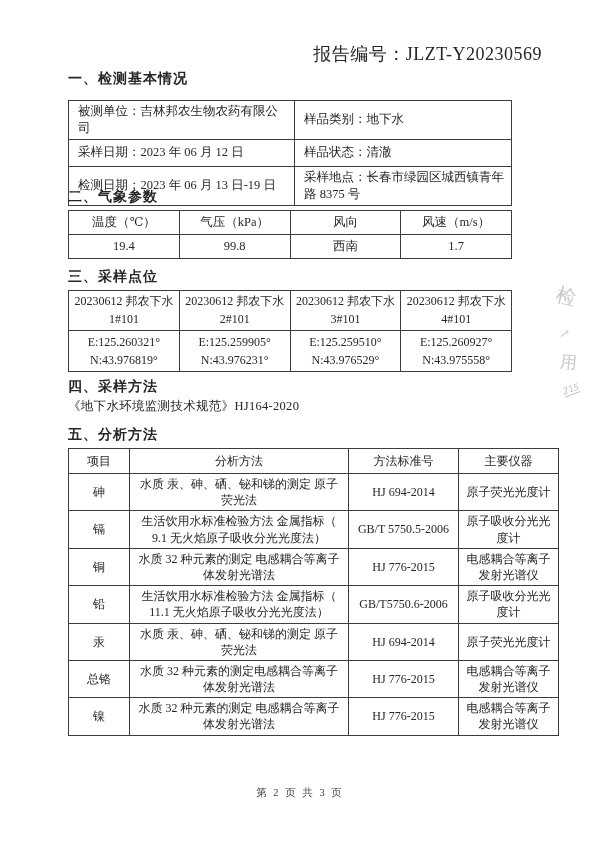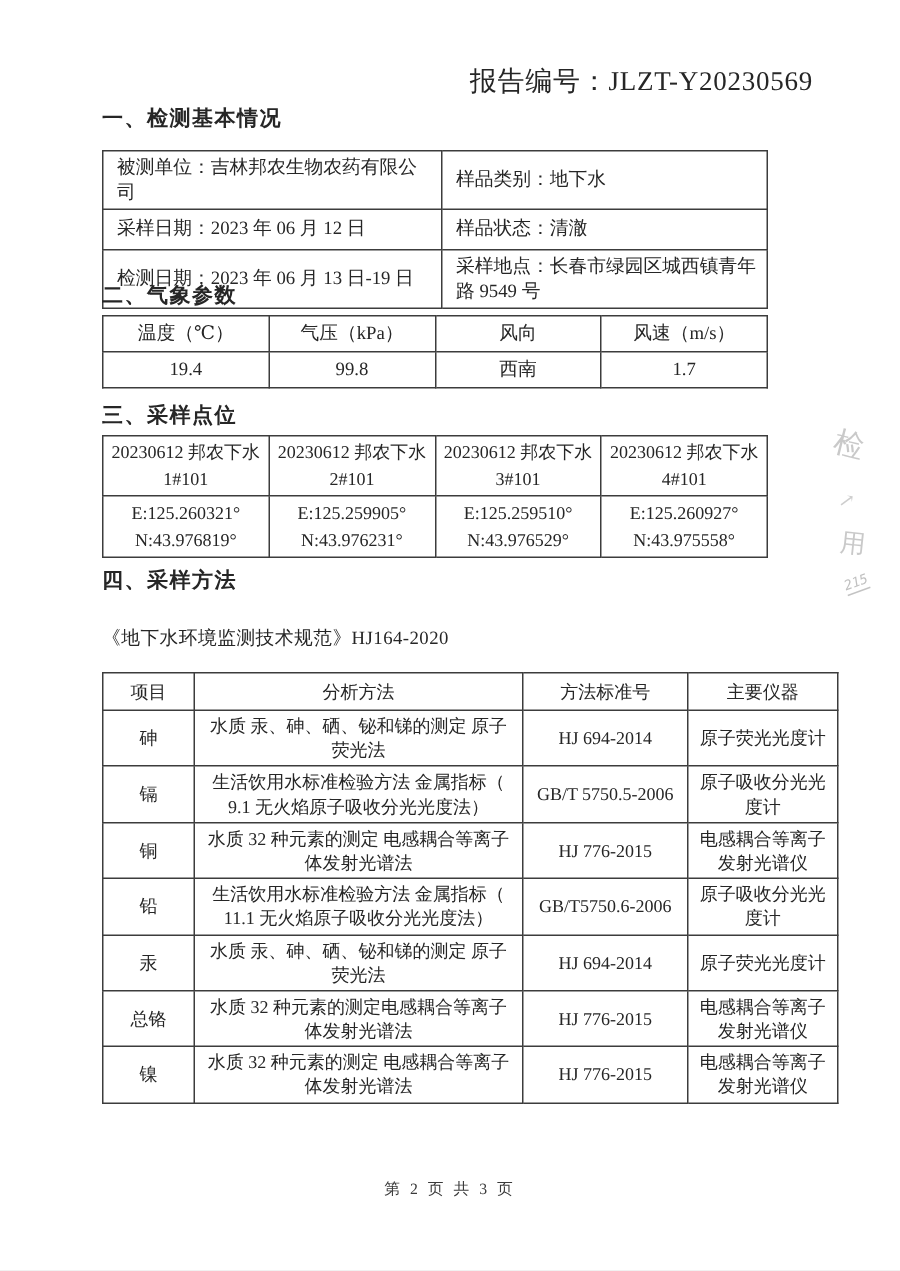--- a/index.html
+++ b/index.html
@@ -85,21 +85,21 @@
       <tr>
         <td>被测单位：吉林邦农生物农药有限公司</td>
         <td>样品类别：地下水</td>
       </tr>
       <tr>
         <td>采样日期：2023 年 06 月 12 日</td>
         <td>样品状态：清澈</td>
       </tr>
       <tr>
         <td>检测日期：2023 年 06 月 13 日-19 日</td>
-        <td>采样地点：长春市绿园区城西镇青年路 9549 号</td>
+        <td>采样地点：长春市绿园区城西镇青年路 8375 号</td>
       </tr>
     </tbody>
   </table>
 
   <div class="abs sec-title" style="top:188px;">二、气象参数</div>
   <table class="abs doc-table t-weather" style="top:210px;padding-left:12px;">
     <colgroup>
         <col style="width:25%">
         <col style="width:25%">
         <col style="width:25%">
@@ -151,22 +151,23 @@
         </td>
         <td class="pt-coord">
           <div>E:125.260927°</div>
           <div>N:43.975558°</div>
         </td>
       </tr>
     </tbody>
   </table>
 
   <div class="abs sec-title" style="top:378px;">四、采样方法</div>
-  <div class="abs method-text" style="top:417px;">《地下水环境监测技术规范》HJ164-2020</div>
-
+  <div class="abs method-text" style="top:398px;">《地下水环境监测技术规范》HJ164-2020</div>
+
+  <div class="abs sec-title" style="top:426px;">五、分析方法</div>
   <table class="abs doc-table t-analysis" style="top:448px;">
     <colgroup>
         <col style="width:61px">
         <col style="width:219px">
         <col style="width:110px">
         <col style="width:100px">
       </colgroup>
     <tbody>
       <tr class="hdr">
         <td>项目</td>

